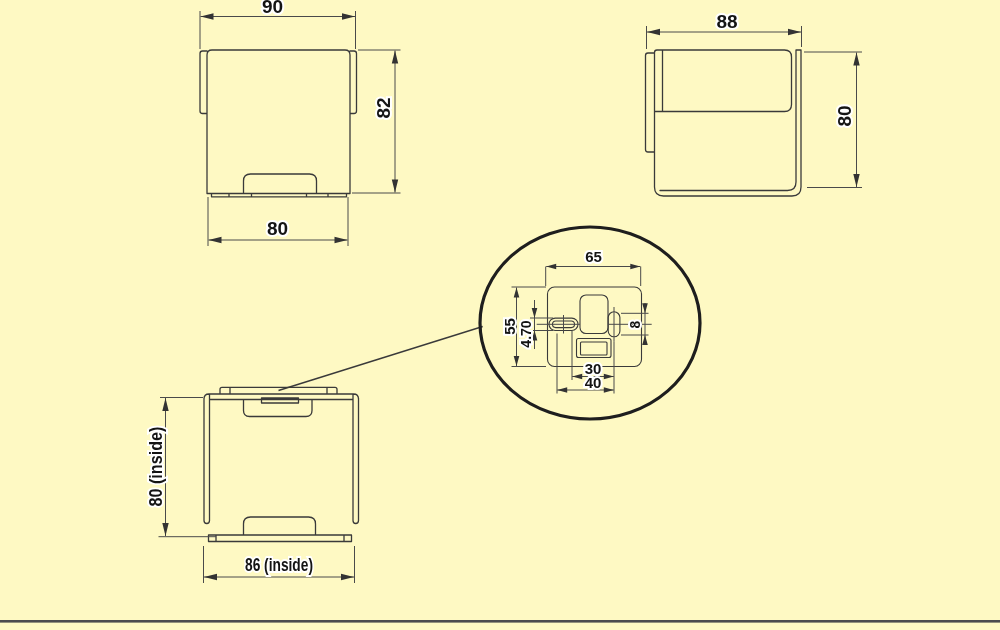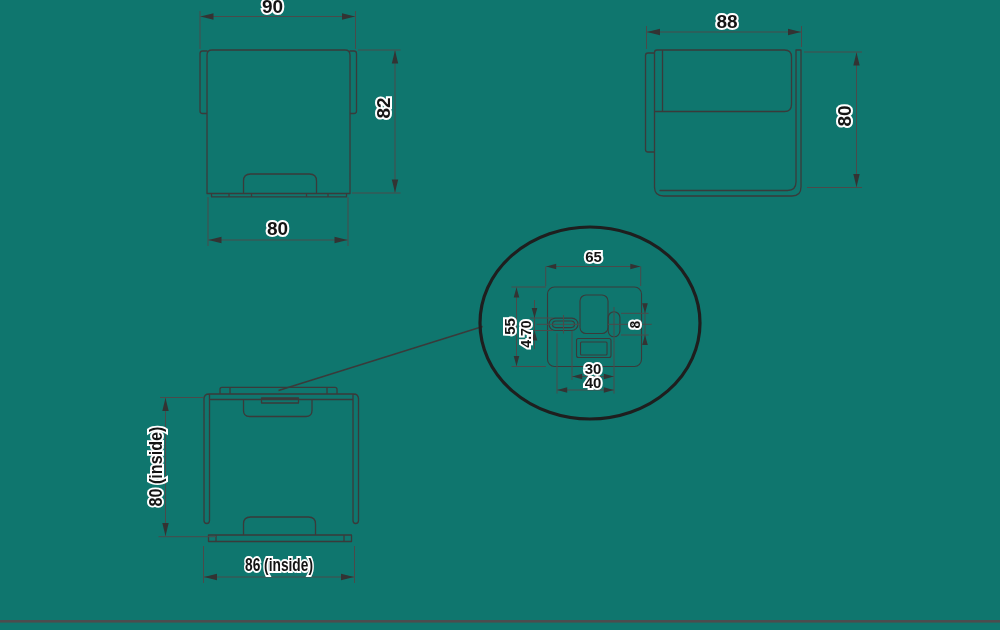--- a/index.html
+++ b/index.html
@@ -1,16 +1,16 @@
 <!DOCTYPE html>
 <html><head>
 <meta charset="utf-8">
 <style>
   html,body{margin:0;padding:0;background:#ffffff;}
-  .page{position:relative;width:1000px;height:630px;background:#0f766e;overflow:hidden;
+  .page{position:relative;width:1000px;height:630px;background:#fef9c3;overflow:hidden;
         font-family:"Liberation Sans", sans-serif;}
   svg{display:block;}
   
   .outline{fill:none;stroke:#3a3a3a;stroke-width:1.3;stroke-linecap:round;stroke-linejoin:round;}
   .thin{fill:none;stroke:#4a4a4a;stroke-width:1;stroke-linecap:butt;}
   .detail-shape{fill:none;stroke:#3a3a3a;stroke-width:1.1;stroke-linejoin:round;}
   .arrow{fill:#333333;stroke:none;}
   .dimtext{fill:#141414;font-weight:700;font-size:19px;text-anchor:middle;
            stroke:#ffffff;stroke-width:4px;paint-order:stroke;}
   .dimtext-sm{fill:#141414;font-weight:700;font-size:15px;text-anchor:middle;

